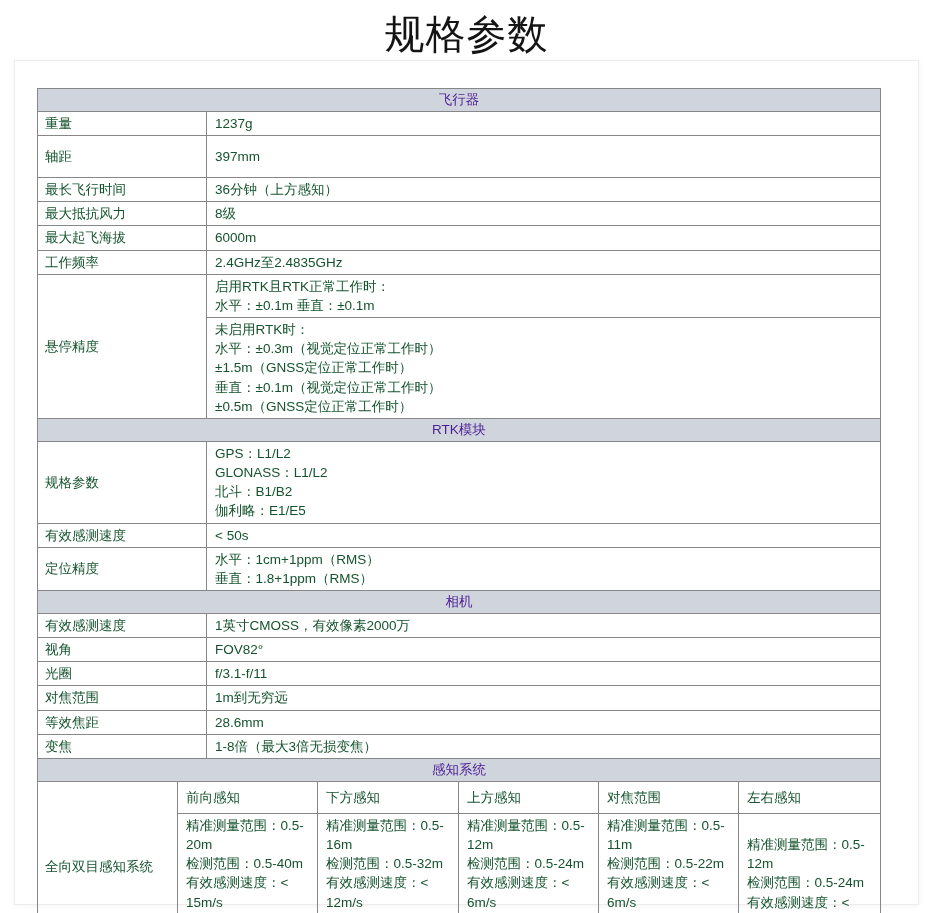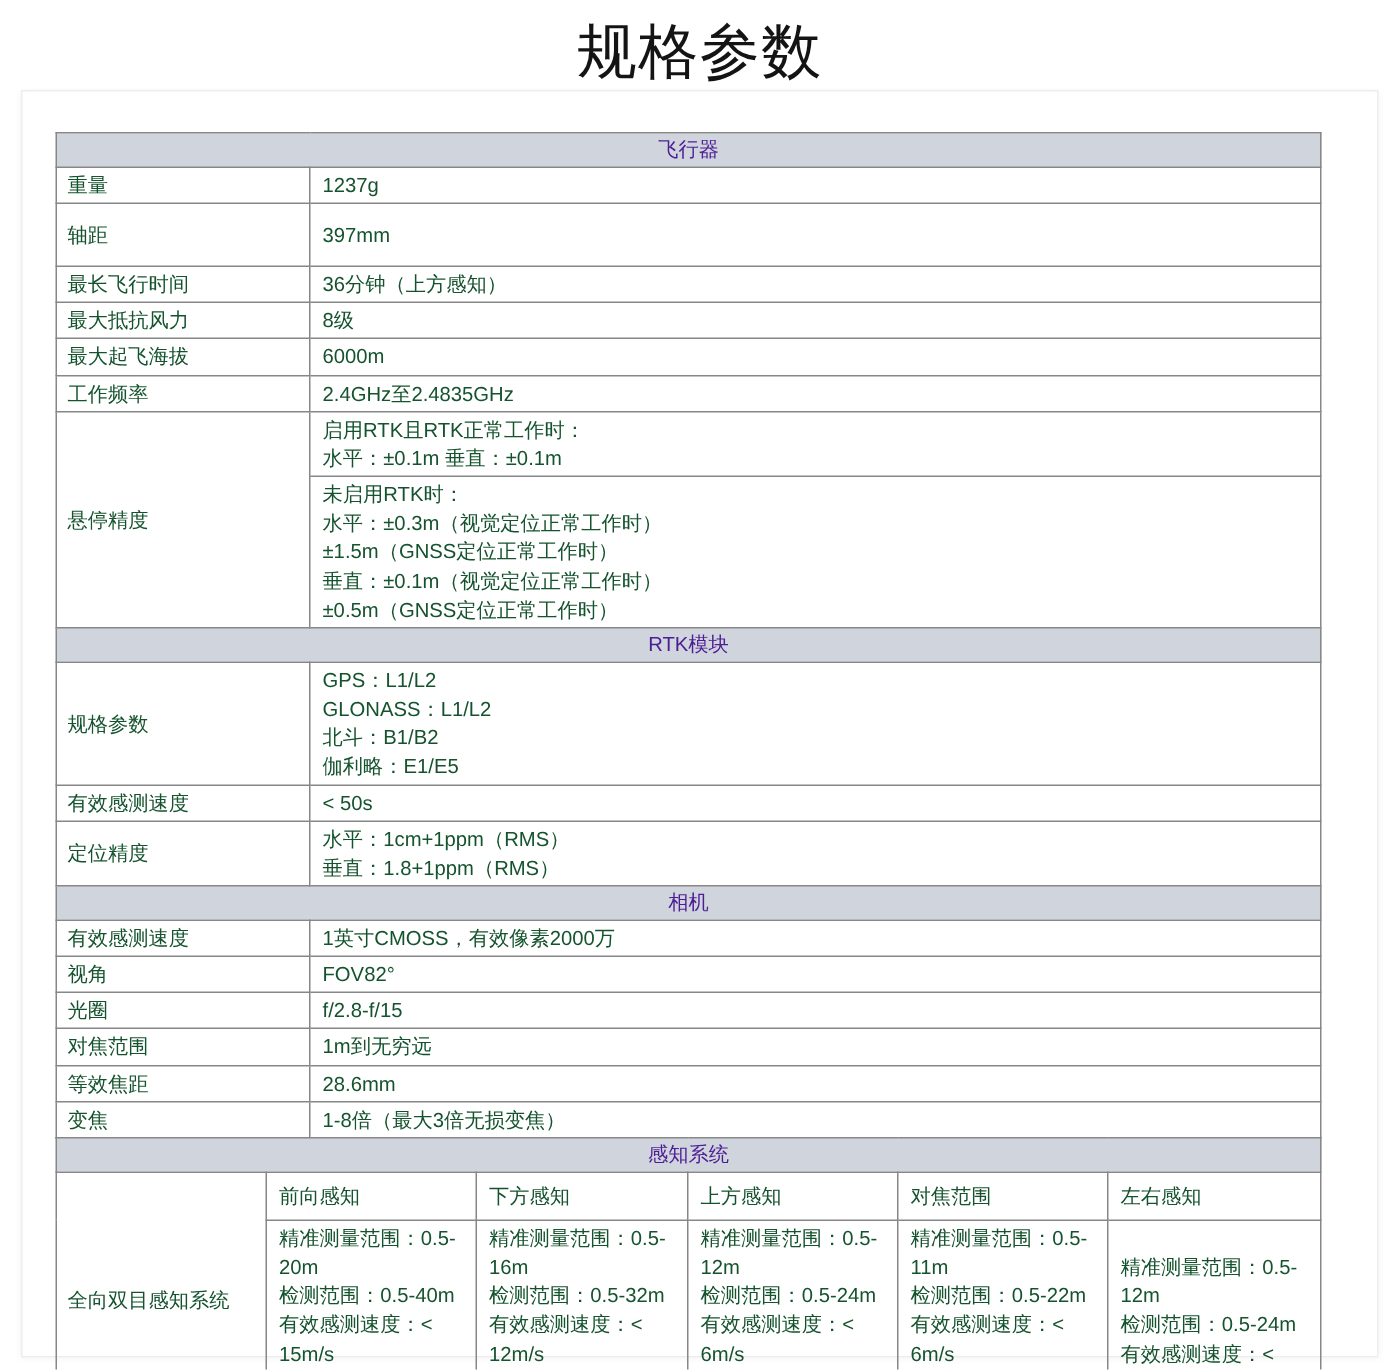--- a/index.html
+++ b/index.html
@@ -117,21 +117,21 @@
       <tr class="h21">
         <td class="label">有效感测速度</td>
         <td>1英寸CMOSS，有效像素2000万</td>
       </tr>
       <tr class="h21">
         <td class="label">视角</td>
         <td>FOV82°</td>
       </tr>
       <tr class="h21">
         <td class="label">光圈</td>
-        <td>f/2.8-f/15</td>
+        <td>f/3.1-f/11</td>
       </tr>
       <tr class="h21">
         <td class="label">对焦范围</td>
         <td>1m到无穷远</td>
       </tr>
       <tr class="h21">
         <td class="label">等效焦距</td>
         <td>28.6mm</td>
       </tr>
       <tr class="h21">

